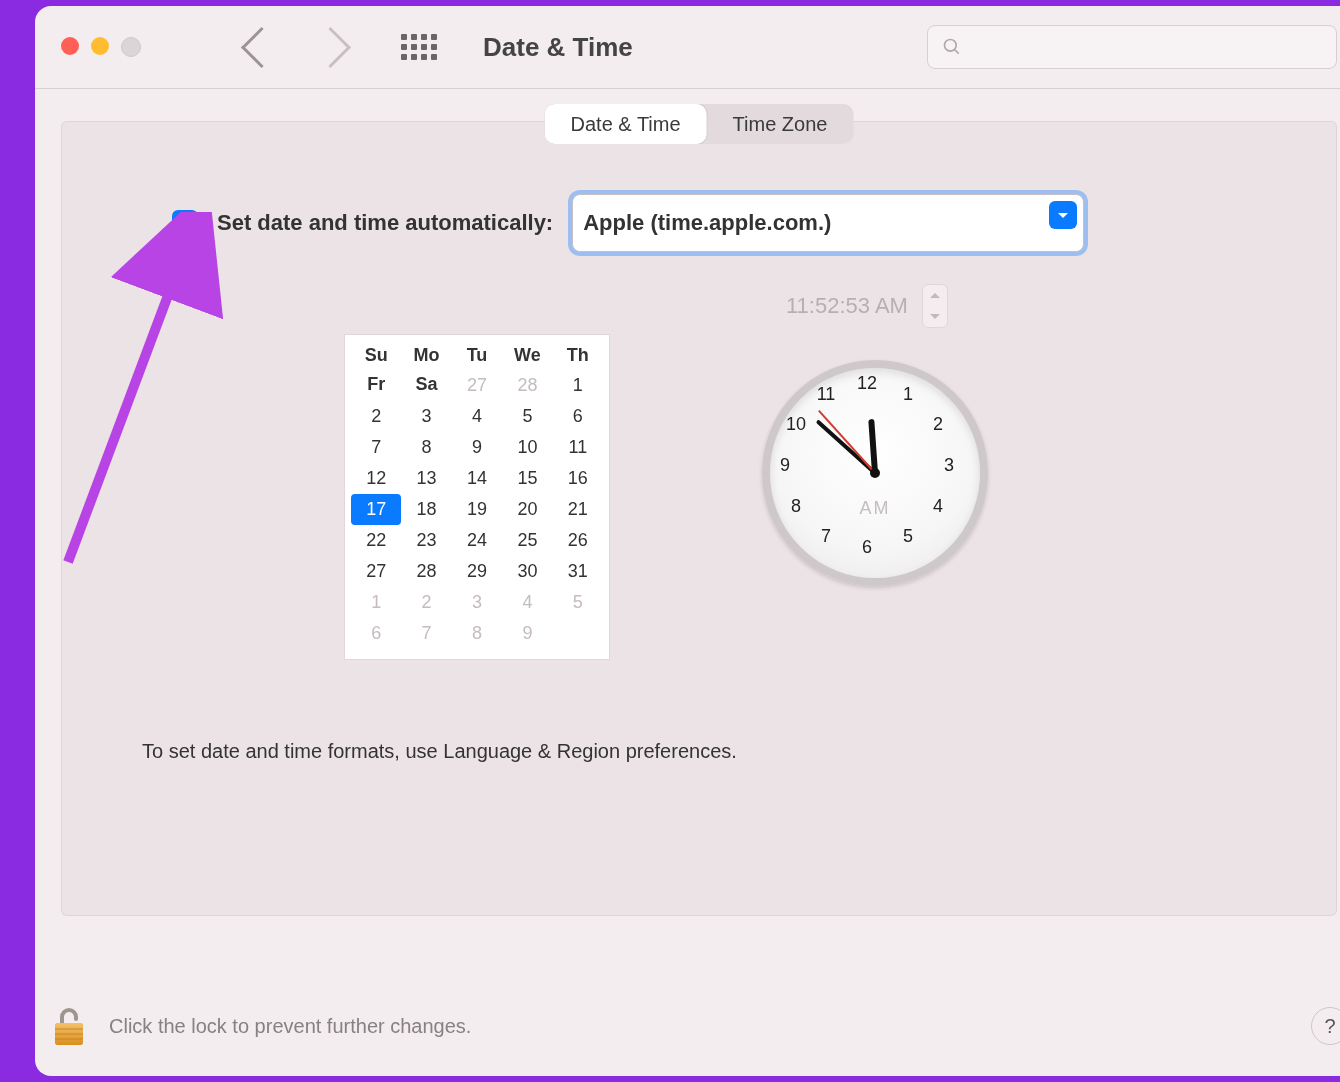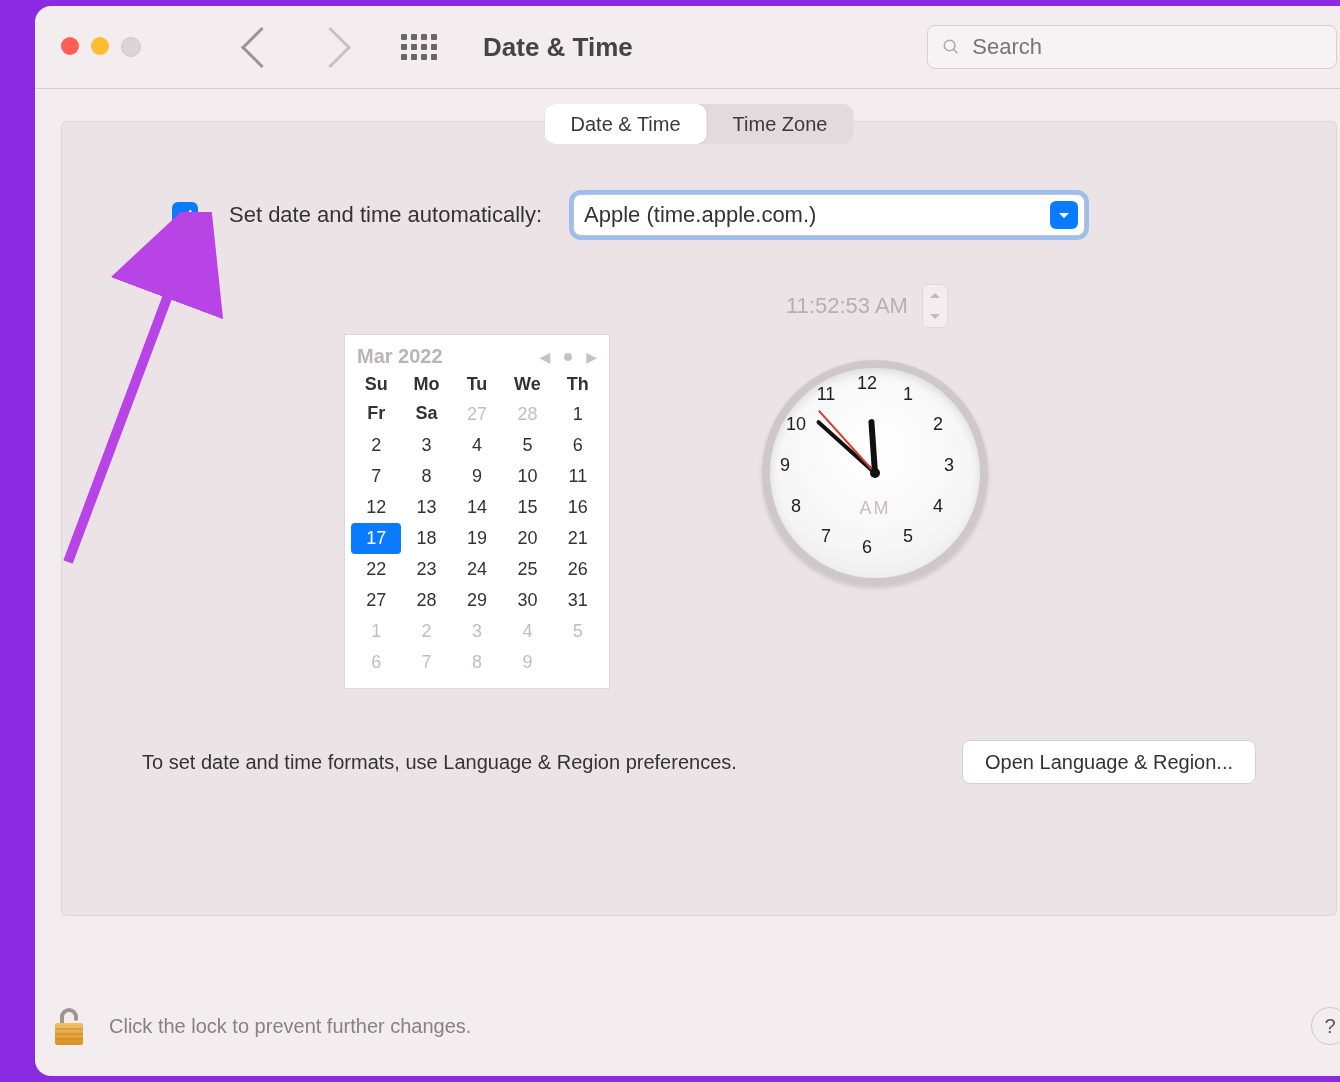--- a/index.html
+++ b/index.html
@@ -54,28 +54,28 @@
 }
 .tabs{
   position:absolute;top:-18px;left:50%;transform:translateX(-50%);
   display:flex;background:#e3dade;border-radius:10px;height:40px;overflow:hidden;
   font-size:20px;
 }
 .tab{padding:0 26px;display:flex;align-items:center;color:#3a3a3a;}
 .tab.active{background:#fff;border-radius:10px;box-shadow:0 0 0 1px rgba(0,0,0,.06);}
 
 .row-auto{
-  position:absolute;left:110px;top:72px;display:flex;align-items:center;gap:31px;
+  position:absolute;left:110px;top:72px;display:flex;align-items:center;gap:19px;font-weight:bold;
 }
 .checkbox{width:26px;height:26px;border-radius:6px;background:#0a7aff;display:flex;align-items:center;justify-content:center;}
 .checkbox svg{width:18px;height:18px;stroke:#fff;stroke-width:3;fill:none;}
 .autolabel{font-size:22px;color:#333;}
 .serverfield{
   width:490px;height:40px;border:1px solid #c8c0c4;background:#fff;border-radius:8px;
-  display:flex;align-items:center;padding:0 10px;font-size:22px;color:#333;
+  display:flex;align-items:center;padding:8px 10px;font-size:22px;color:#333;
   box-shadow:0 0 0 4px rgba(10,122,255,.35);
   position:relative;
 }
 .serverfield .ddbtn{position:absolute;right:6px;top:6px;width:28px;height:28px;border-radius:6px;background:#0a7aff;display:flex;align-items:center;justify-content:center;}
 .serverfield .ddbtn:after{content:"";border:5px solid transparent;border-top-color:#fff;margin-top:5px;}
 
 
 .arrow{position:absolute;left:-4px;top:90px;width:180px;height:360px;pointer-events:none;}
 
 
@@ -157,21 +157,20 @@
         <span></span>
         <span></span>
         <span></span>
     </div>
     <div class="title">Date &amp; Time</div>
     <div class="searchwrap">
       <svg width="20" height="20" viewBox="0 0 24 24" fill="none" stroke="#b0a8ac" stroke-width="2">
           <circle cx="10" cy="10" r="7"></circle>
           <line x1="20" y1="20" x2="15" y2="15"></line>
         </svg>
-      <input placeholder="Search" style="">
     </div>
   </div>
 
   <div class="content">
     <div class="panel">
 
       <div class="tabs">
         <div class="tab active">Date &amp; Time</div>
         <div class="tab">Time Zone</div>
       </div>
@@ -200,28 +199,20 @@
 
       <div id="time-step" class="stepbox">
         <div class="val">11:52:53 AM</div>
         <div class="stepper">
             <span class="up"></span>
             <span class="dn"></span>
           </div>
       </div>
 
       <div class="calendar">
-        <div class="cal-head">
-          <span class="cal-title">Mar 2022</span>
-          <span class="cal-nav">
-            <span>◀</span>
-            <span class="cal-dot"></span>
-            <span>▶</span>
-          </span>
-        </div>
         <div class="cal-grid" id="cal-grid">
             <div class="dow">Su</div>
             <div class="dow">Mo</div>
             <div class="dow">Tu</div>
             <div class="dow">We</div>
             <div class="dow">Th</div>
             <div class="dow">Fr</div>
             <div class="dow">Sa</div>
             <div class="d out">27</div>
             <div class="d out">28</div>
@@ -285,21 +276,20 @@
             <div class="num" style="left: 56px; top: 168.014px;">7</div>
             <div class="num" style="left: 25.9859px; top: 138px;">8</div>
             <div class="num" style="left: 15px; top: 97px;">9</div>
             <div class="num" style="left: 25.9859px; top: 56px;">10</div>
             <div class="num" style="left: 56px; top: 25.9859px;">11</div>
           </div>
       </div>
 
       <div class="footrow">
         <span>To set date and time formats, use Language &amp; Region preferences.</span>
-        <div class="openbtn">Open Language &amp; Region...</div>
       </div>
 
     </div>
   </div>
 
   <div class="bottombar">
     <div class="lockicon">
       <svg viewBox="0 0 40 46" width="40" height="46">
         <path d="M13 20 v-6 a7 7 0 0 1 14 0 v2" fill="none" stroke="#9c968f" stroke-width="4" stroke-linecap="round"></path>
         <rect x="6" y="20" width="28" height="22" rx="3" fill="#e7a536"></rect>

